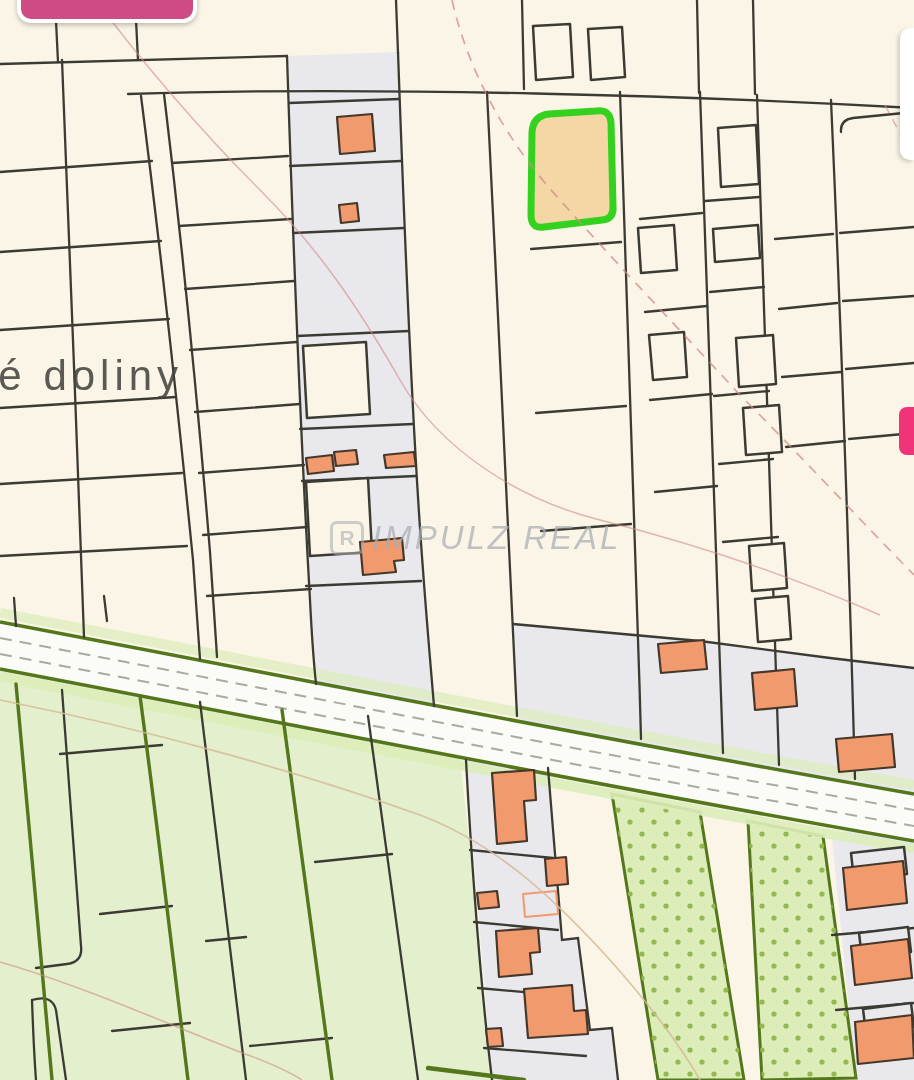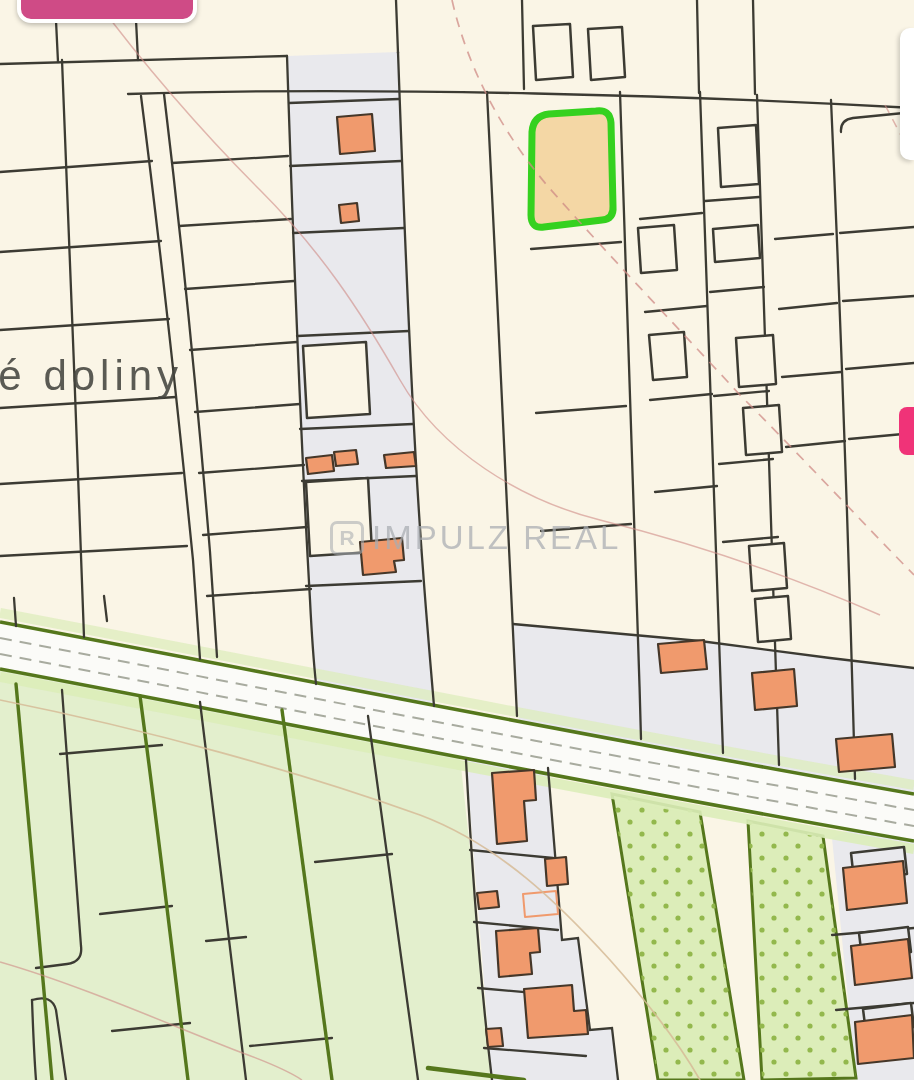--- a/index.html
+++ b/index.html
@@ -31,21 +31,21 @@
   }
   .watermark{
     position:absolute;left:330px;top:519px;display:flex;align-items:center;
     color:var(--watermark_gray,#a9adb2);opacity:.72;
   }
   .watermark .logo{
     width:28px;height:28px;border:3px solid var(--watermark_gray,#a9adb2);
     border-radius:7px;display:flex;align-items:center;justify-content:center;
     font-size:21px;font-weight:bold;margin-right:8px;opacity:.8;
   }
-  .watermark .wm-text{font-size:33px;letter-spacing:3px;white-space:nowrap;}
+  .watermark .wm-text{font-size:33px;letter-spacing:3px;white-space:nowrap;font-style:italic;}
 </style>
 </head>
 <body>
 
 <div class="screen">
 
   <svg width="914" height="1080" viewBox="0 0 914 1080">
 
     <defs>
       <pattern id="dots" width="24" height="24" patternUnits="userSpaceOnUse">

